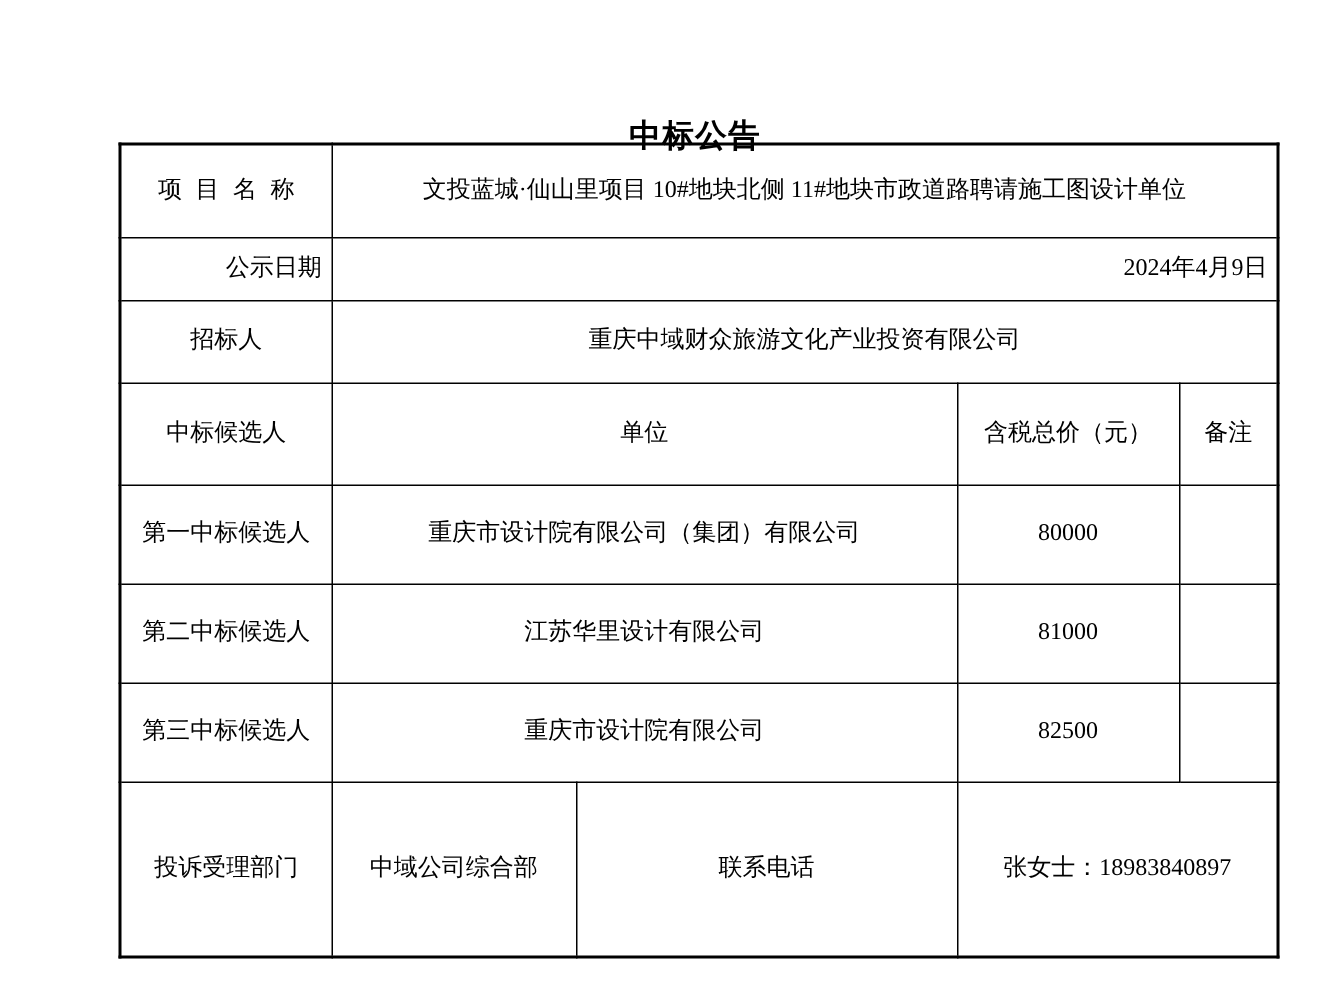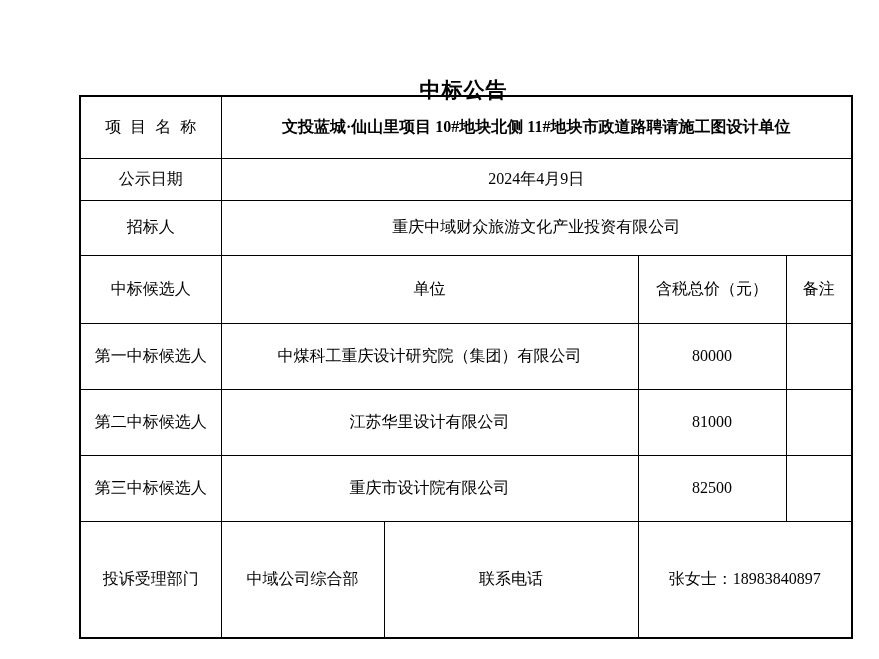--- a/index.html
+++ b/index.html
@@ -34,25 +34,25 @@
   }
   table.announcement td {
     border: 1px solid #000000;
     text-align: center;
     vertical-align: middle;
     font-size: 16px;
     line-height: 1.4;
     padding: 2px 6px;
     overflow: hidden;
   }
-  td.bold-cell { font-weight: bold; }
+  td.bold-cell { font-weight: normal; }
   td.spaced { word-spacing: 5px; }
   tr.r-project  td { height: 62px; }
   tr.r-review   td { height: 40px; }
-  tr.r-publish  td { height: 42px; }
+  tr.r-publish  td { height: 42px; text-align: right; }
   tr.r-tenderer td { height: 55px; }
   tr.r-header   td { height: 68px; }
   tr.r-cand     td { height: 66px; }
   tr.r-complaint td { height: 117px; }
 </style>
 </head>
 <body>
 
 <div class="page">
 
@@ -86,21 +86,21 @@
 
     <tr class="r-header">
       <td>中标候选人</td>
       <td colspan="2">单位</td>
       <td>含税总价（元）</td>
       <td>备注</td>
     </tr>
 
     <tr class="r-cand">
       <td>第一中标候选人</td>
-      <td colspan="2">中煤科工重庆设计研究院（集团）有限公司</td>
+      <td colspan="2">重庆市设计院有限公司（集团）有限公司</td>
       <td>80000</td>
       <td></td>
     </tr>
 
     <tr class="r-cand">
       <td>第二中标候选人</td>
       <td colspan="2">江苏华里设计有限公司</td>
       <td>81000</td>
       <td></td>
     </tr>

